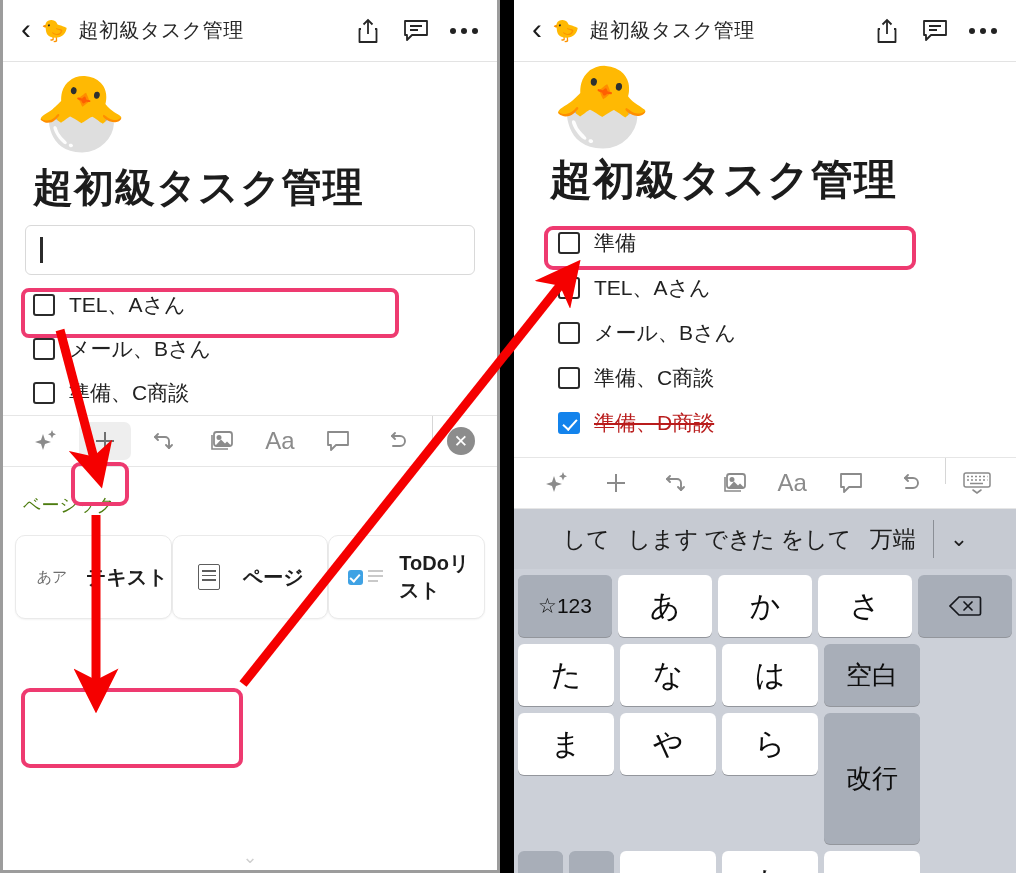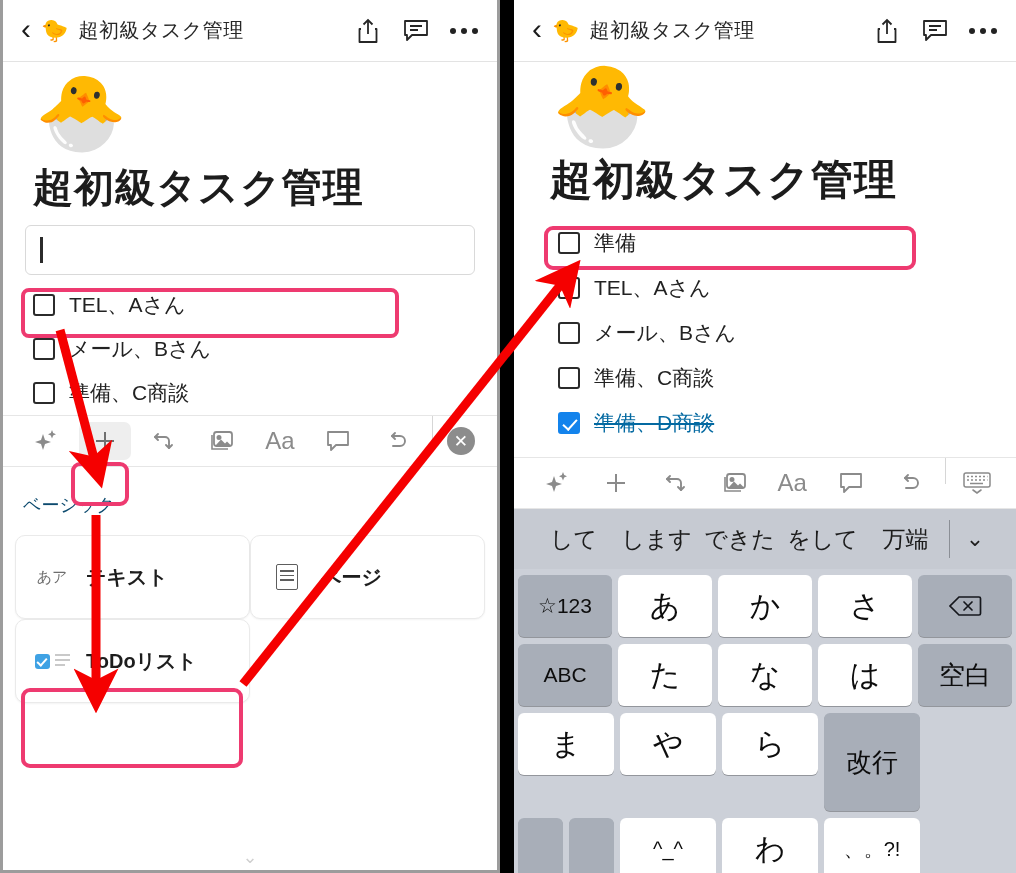--- a/index.html
+++ b/index.html
@@ -46,40 +46,40 @@
   
   .check-list{padding-left:8px;}
   .check-item{display:flex;align-items:center;height:44px;gap:14px;}
   .panel-right .check-item{height:45px;}
   .cbox{width:22px;height:22px;border:2px solid #2b2b2b;border-radius:3px;
         box-sizing:border-box;flex:none;background:#fff;}
   .cbox.checked{background:#1383ec;border-color:#1383ec;position:relative;}
   .cbox.checked::after{content:"";position:absolute;left:6px;top:2px;width:6px;height:12px;
         border:solid #fff;border-width:0 2.6px 2.6px 0;transform:rotate(42deg);}
   .citem-label{font-size:21px;color:#222;}
-  .citem-label.done{color:#0369a1;text-decoration:line-through;}
+  .citem-label.done{color:#b91c1c;text-decoration:line-through;}
 
   
   .toolbar{display:flex;height:52px;padding:0 14px;
            box-sizing:border-box;border-top:1px solid #e6e6e6;
            border-bottom:1px solid #e6e6e6;background:#fff;}
   .tb-btn{flex:1;display:flex;align-items:center;justify-content:center;
           color:#8b8b8b;cursor:pointer;}
   .tb-btn svg{display:block;}
   .tb-divider{width:1px;height:26px;background:#d6d6d6;margin:0 6px;}
   .tb-plus-wrap{position:relative;flex:1;display:flex;align-items:center;justify-content:center;}
   .plus-hit{width:52px;height:38px;border-radius:7px;background:#eee;
             display:flex;align-items:center;justify-content:center;}
   .close-circle{width:28px;height:28px;border-radius:50%;background:#8c8c8c;
        display:flex;align-items:center;justify-content:center;color:#fff;font-size:17px;}
 
   
   .picker{background:#fff;padding:0 12px 10px;box-sizing:border-box;}
-  .picker-cat{font-size:18px;color:#0c4a6e;padding:26px 8px 18px;}
-  .pgrid{display:grid;grid-template-columns:1fr 1fr;gap:0;}
+  .picker-cat{font-size:18px;color:#4d7c0f;padding:26px 8px 18px;}
+  .pgrid{display:grid;grid-template-columns:1fr 1fr 1fr;gap:0;}
   .pcell{position:relative;height:84px;border:1px solid #eaeaea;border-radius:10px;
          background:#fff;display:flex;align-items:center;gap:16px;padding-left:18px;
          box-sizing:border-box;box-shadow:0 1px 2px rgba(0,0,0,.05);cursor:pointer;}
   .pcell-label{font-size:20px;font-weight:700;color:#1d1d1d;}
   .picon{width:36px;flex:none;display:flex;align-items:center;justify-content:center;}
   .icon-aa{font-size:15px;color:#6d6d6d;font-family:"DejaVu Sans",sans-serif;}
   .icon-h{font-family:"Liberation Serif",serif;color:#4a4a4a;font-size:17px;line-height:1;}
   .hlines{margin-top:2px;}
   .hlines span{display:block;height:1.5px;background:#c2c2c2;margin-top:2px;}
   .todo-ic{display:flex;align-items:center;gap:5px;}
@@ -93,41 +93,41 @@
   .pageicon span{display:block;height:1.6px;background:#5d5d5d;margin-bottom:3px;}
   .bottom-chev{position:absolute;left:0;right:0;bottom:2px;text-align:center;
        color:#cfcfcf;font-size:18px;}
 
   
   .hl{position:absolute;border:4px solid #ee3a70;border-radius:8px;
       box-sizing:border-box;pointer-events:none;}
 
   
   .suggest{display:flex;align-items:center;height:60px;background:#c6cad2;
-           padding:0 18px;box-sizing:border-box;justify-content:space-between;}
+           padding:0 34px;box-sizing:border-box;justify-content:space-between;}
   .sug{flex:1;text-align:center;font-size:23px;color:#1c1c1c;}
   .sug-cut{position:relative;overflow:hidden;}
   .sug-sep{width:1px;height:38px;background:#8b8f96;margin:0 2px;}
   .sug-chev{width:46px;text-align:center;font-size:22px;color:#1c1c1c;}
 
   
   .kb{background:#ccd0d8;padding:6px 4px 8px;box-sizing:border-box;}
   .kbrow{display:flex;gap:6px;margin-bottom:7px;}
   .key{border-radius:6px;display:flex;align-items:center;justify-content:center;
        font-size:30px;color:#0d0d0d;box-shadow:0 1px 0 rgba(0,0,0,.28);cursor:pointer;}
   .key.white{background:#fff;}
   .key.gray{background:#a8aeb8;}
   .key.light{background:#e7eaef;font-size:21px;}
   .k-side{width:96px;height:62px;font-size:21px;}
   .k-main{width:96px;height:62px;}
   .k-right{width:96px;height:62px;font-size:26px;}
   .k-small{font-size:20px;}
   .bottom-pair{display:flex;gap:6px;width:96px;}
   .bottom-pair .key{width:45px;height:62px;font-size:22px;}
-  .key-tall{height:98px;}
+  .key-tall{height:131px;}
 
   
   .arrows{position:absolute;left:0;top:0;width:1016px;height:873px;pointer-events:none;}
 </style>
 </head>
 <body>
 
 <div class="stage">
 
   <div class="panel panel-left">
@@ -409,21 +409,20 @@
         <div class="key white k-main">か</div>
         <div class="key white k-main">さ</div>
         <div class="key gray k-right">
           <svg width="34" height="24" viewBox="0 0 34 24" fill="none" stroke="#15171c" stroke-width="1.7" stroke-linecap="round">
             <path d="M11 3 H31 a1.5 1.5 0 0 1 1.5 1.5 v15 a1.5 1.5 0 0 1 -1.5 1.5 H11 L2 12 Z"></path>
             <path d="M16 8 L24 16 M24 8 L16 16"></path>
           </svg>
         </div>
       </div>
       <div class="kbrow">
-        <div class="key gray k-side">ABC</div>
         <div class="key white k-main">た</div>
         <div class="key white k-main">な</div>
         <div class="key white k-main">は</div>
         <div class="key gray k-right">空白</div>
       </div>
       <div class="kbrow">
         <div class="key white k-main">ま</div>
         <div class="key white k-main">や</div>
         <div class="key white k-main">ら</div>
         <div class="key gray k-right key-tall">改行</div>

